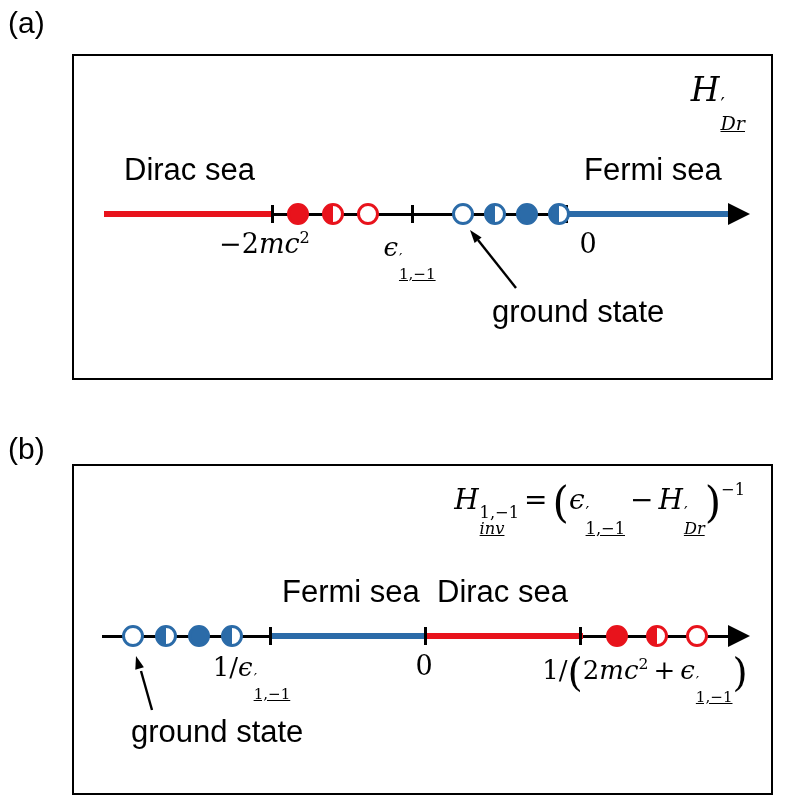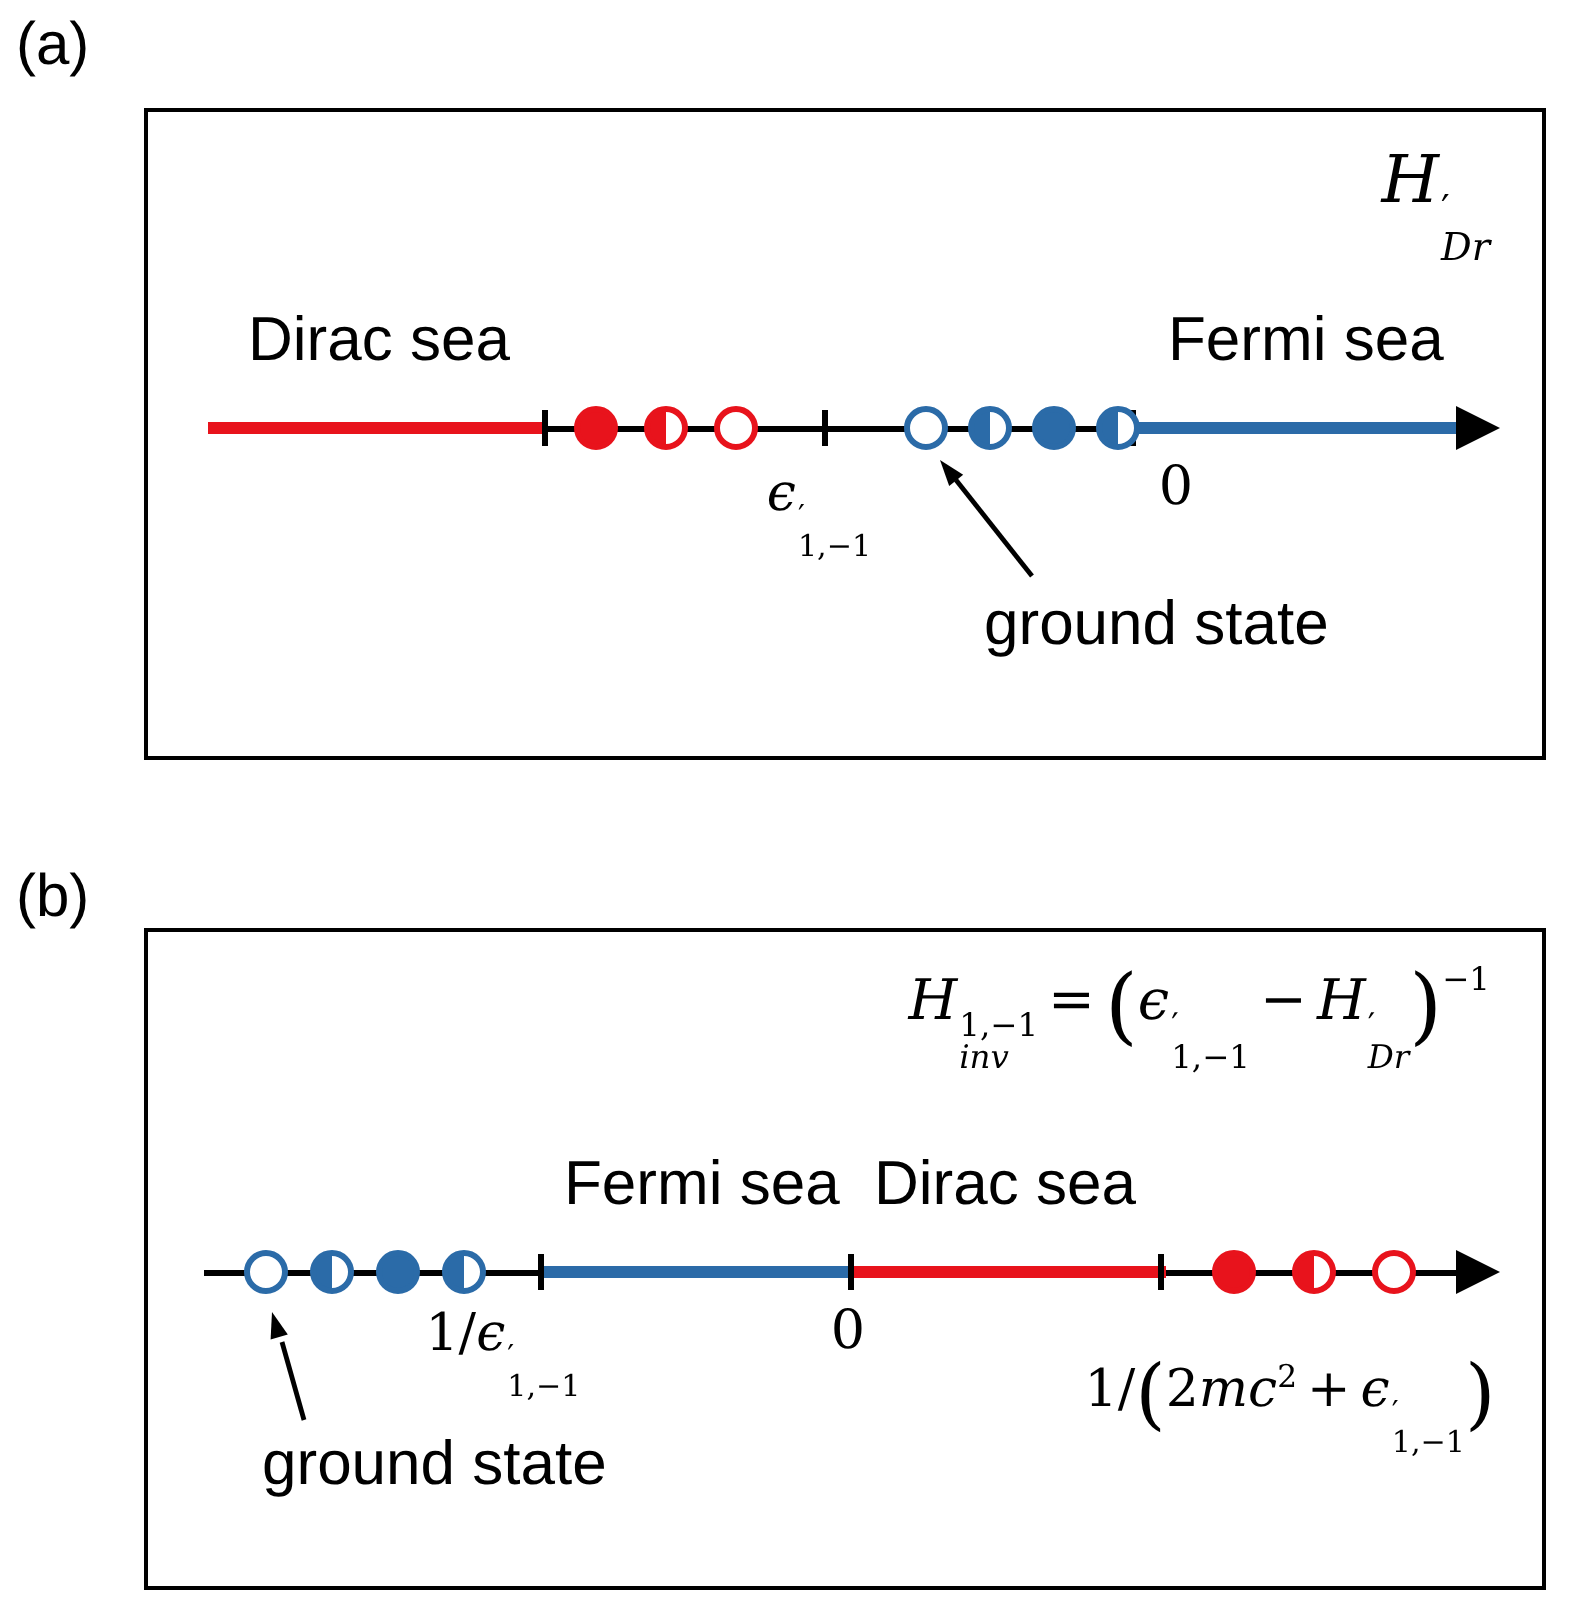--- a/index.html
+++ b/index.html
@@ -8,21 +8,21 @@
   .panel-label{position:absolute;font-size:30px;font-family:"Liberation Sans",sans-serif;}
   .box{position:absolute;border:2px solid #000;background:#fff;box-sizing:border-box;}
   .sans-label{position:absolute;font-size:31px;font-family:"Liberation Sans",sans-serif;white-space:nowrap;}
   .math{position:absolute;font-family:"DejaVu Serif",serif;white-space:nowrap;}
   .it{font-style:italic;}
   .ctr{text-align:center;}
   
   .ss{display:inline-flex;flex-direction:column;align-items:flex-start;line-height:1;
       font-size:0.58em;vertical-align:-0.52em;margin-left:1px;font-style:normal;}
   .ss .top{display:block;min-height:1em;}
-  .ss .bot{display:block;}
+  .ss .bot{display:block;text-decoration:underline;}
   sup.pow{font-size:0.6em;}
   .bigp{font-size:1.5em;font-style:normal;vertical-align:-0.18em;}
   .outsup{font-size:0.58em;vertical-align:0.9em;font-style:normal;}
   .mid{font-style:normal;margin:0 5px;}
   
   .axis-line{position:absolute;background:#000;}
   .seg{position:absolute;height:6px;}
   .seg-red{background:var(--red);}
   .seg-blue{background:var(--blue);}
   .tick{position:absolute;width:3px;height:18px;background:#000;}
@@ -65,20 +65,21 @@
 
     <div class="dot red dot-filled" style="left:213px;top:147px;"></div>
     <div class="dot red dot-half" style="left:248px;top:147px;"></div>
     <div class="dot red dot-open" style="left:283px;top:147px;"></div>
 
     <div class="dot blue dot-open" style="left:378px;top:147px;"></div>
     <div class="dot blue dot-half" style="left:410px;top:147px;"></div>
     <div class="dot blue dot-filled" style="left:442px;top:147px;"></div>
     <div class="dot blue dot-half" style="left:474px;top:147px;"></div>
 
+    <div class="math ctr" style="left:128px;top:172px;width:125px;font-size:27px;"><span>−2</span><span class="it">mc</span><sup class="pow">2</sup></div>
 
     <div class="math ctr" style="left:293px;top:176px;width:85px;font-size:26px;"><span class="it">ϵ</span><span class="ss">
           <span class="top">′</span>
           <span class="bot">1,−1</span>
         </span></div>
 
     <div class="math ctr" style="left:494px;top:172px;width:40px;font-size:27px;">0</div>
 
     <div class="sans-label" style="left:418px;top:238px;">ground state</div>
     <svg class="arrow-svg" style="left:382px;top:166px;" width="70" height="70" viewBox="0 0 70 70">
@@ -122,21 +123,21 @@
     <div class="dot red dot-half" style="left:572px;top:159px;"></div>
     <div class="dot red dot-open" style="left:612px;top:159px;"></div>
 
     <div class="math ctr" style="left:120px;top:186px;width:115px;font-size:26px;"><span>1/</span><span class="it">ϵ</span><span class="ss">
           <span class="top">′</span>
           <span class="bot">1,−1</span>
         </span></div>
 
     <div class="math ctr" style="left:336px;top:184px;width:28px;font-size:27px;">0</div>
 
-    <div class="math ctr" style="left:440px;top:184px;width:262px;font-size:26px;margin-top:25px;"><span>1/</span><span class="bigp">(</span><span>2</span><span class="it">mc</span><sup class="pow">2</sup><span class="mid">+</span><span class="it">ϵ</span><span class="ss">
+    <div class="math ctr" style="left:440px;top:184px;width:262px;font-size:26px;"><span>1/</span><span class="bigp">(</span><span>2</span><span class="it">mc</span><sup class="pow">2</sup><span class="mid">+</span><span class="it">ϵ</span><span class="ss">
           <span class="top">′</span>
           <span class="bot">1,−1</span>
         </span><span class="bigp">)</span></div>
 
     <div class="sans-label" style="left:57px;top:248px;">ground state</div>
     <svg class="arrow-svg" style="left:44px;top:180px;" width="55" height="70" viewBox="0 0 55 70">
       <line x1="34" y1="64" x2="23" y2="25" stroke="#000" stroke-width="2.4"></line>
       <polygon points="18,10 25.9,21.3 17.3,23.7" fill="#000"></polygon>
     </svg>
   </div>

